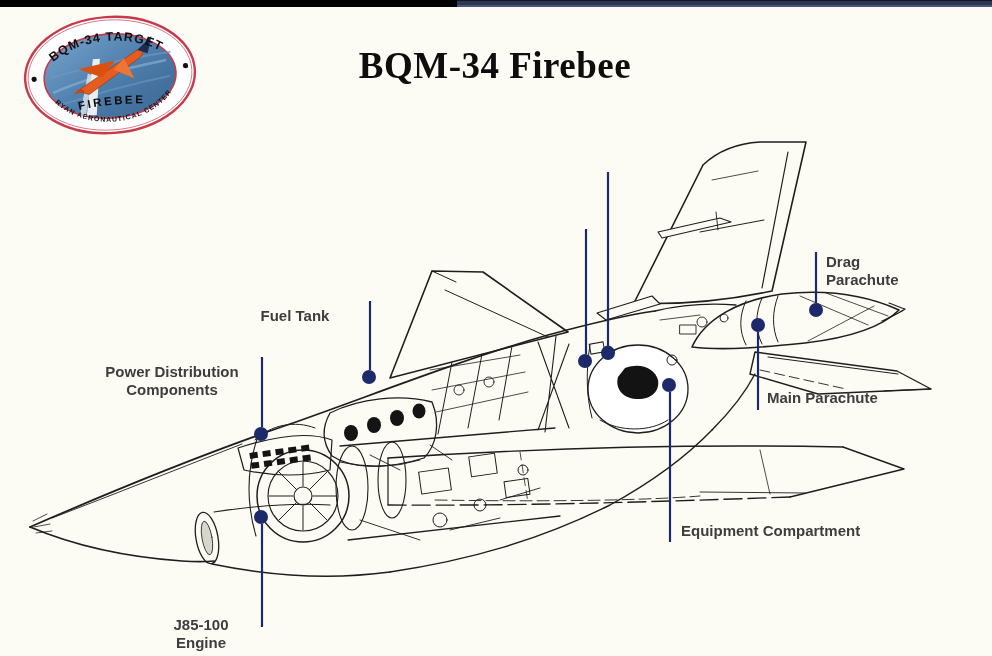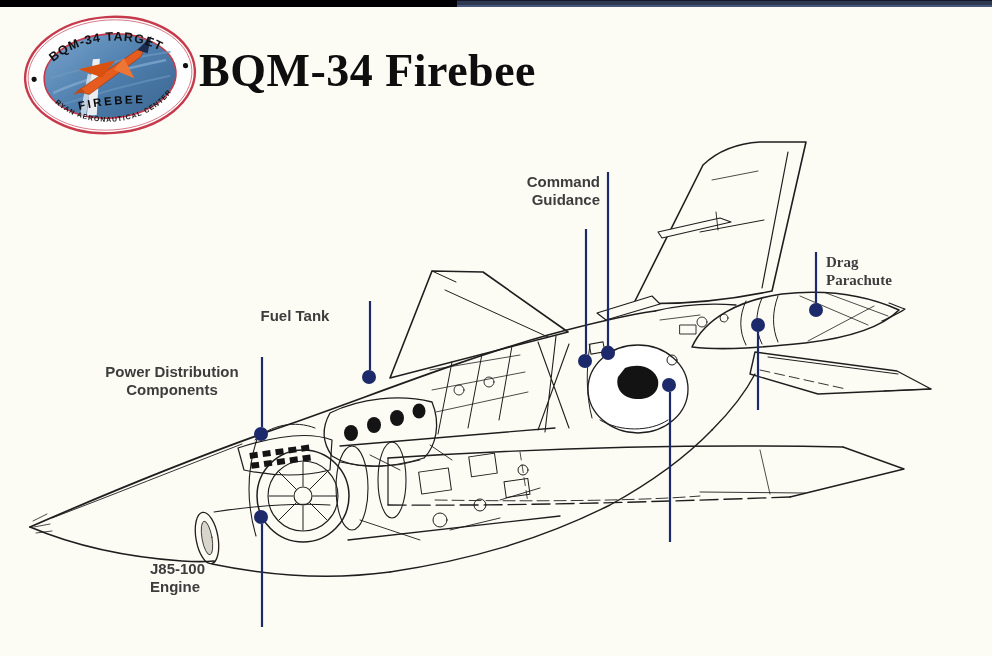--- a/index.html
+++ b/index.html
@@ -5,39 +5,39 @@
   html,body{margin:0;padding:0;}
   body{font-family:"Liberation Sans",sans-serif;background:#e9e9e9;}
   #stage{position:relative;width:992px;height:656px;background:#fdfcf4;overflow:hidden;}
 
   
   #topbar{position:absolute;left:0;top:0;width:992px;height:7px;display:flex;}
   #topbar .seg-left{width:457px;height:7px;background:#000;}
   #topbar .seg-right{flex:1;height:7px;background:#2d3850;box-shadow:inset 0 -2px 0 #46577c, inset 0 1px 0 #11182a;}
 
   
-  #page-title{position:absolute;left:199px;top:44px;width:592px;text-align:left;
-    font-family:"Liberation Serif",serif;font-weight:700;font-size:46px;color:#0e0e0e;letter-spacing:0.5px;}
+  #page-title{position:absolute;left:199px;top:44px;width:592px;text-align:center;
+    font-family:"Liberation Serif",serif;font-weight:700;font-size:37px;color:#0e0e0e;letter-spacing:0.5px;}
 
   
   #logo{position:absolute;left:22px;top:14px;width:176px;height:124px;}
 
   
   #diagram-svg{position:absolute;left:0;top:0;width:992px;height:656px;}
 
   
   .callout{position:absolute;font:700 15px/18px "Liberation Sans",sans-serif;color:#3d3d3d;white-space:pre-line;}
   #co-command{left:440px;top:173px;width:160px;text-align:right;}
   #co-digital{left:410px;top:231px;width:167px;text-align:right;}
   #co-fuel{left:230px;top:307px;width:130px;text-align:center;}
   #co-power{left:92px;top:363px;width:160px;text-align:center;}
-  #co-drag{left:826px;top:253px;width:110px;text-align:left;font-family:Liberation Serif, serif;}
+  #co-drag{left:826px;top:253px;width:110px;text-align:left;}
   #co-main{left:767px;top:389px;width:150px;text-align:left;}
   #co-equip{left:681px;top:522px;width:215px;text-align:left;}
-  #co-j85{left:150px;top:560px;width:102px;text-align:left;}
+  #co-j85{left:150px;top:616px;width:102px;text-align:center;}
 </style>
 </head>
 <body>
 
 <div id="stage">
 
   <div id="topbar">
     <div class="seg-left"></div>
     <div class="seg-right"></div>
   </div>
@@ -257,23 +257,23 @@
         <line x1="670" y1="392" x2="670" y2="542"></line>
           <circle cx="669" cy="385" r="7" stroke="none"></circle>
       </g>
       <g>
         <line x1="262" y1="524" x2="262" y2="627"></line>
           <circle cx="261" cy="517" r="7" stroke="none"></circle>
       </g>
     </g>
   </svg>
 
-  <div class="callout" id="co-command">Command
-Guidance</div>
   <div class="callout" id="co-fuel">Fuel Tank</div>
   <div class="callout" id="co-power">Power Distribution
 Components</div>
   <div class="callout" id="co-drag">Drag
 Parachute</div>
+  <div class="callout" id="co-main">Main Parachute</div>
+  <div class="callout" id="co-equip">Equipment Compartment</div>
   <div class="callout" id="co-j85">J85-100
 Engine</div>
 
 </div>
 
 </body></html>

